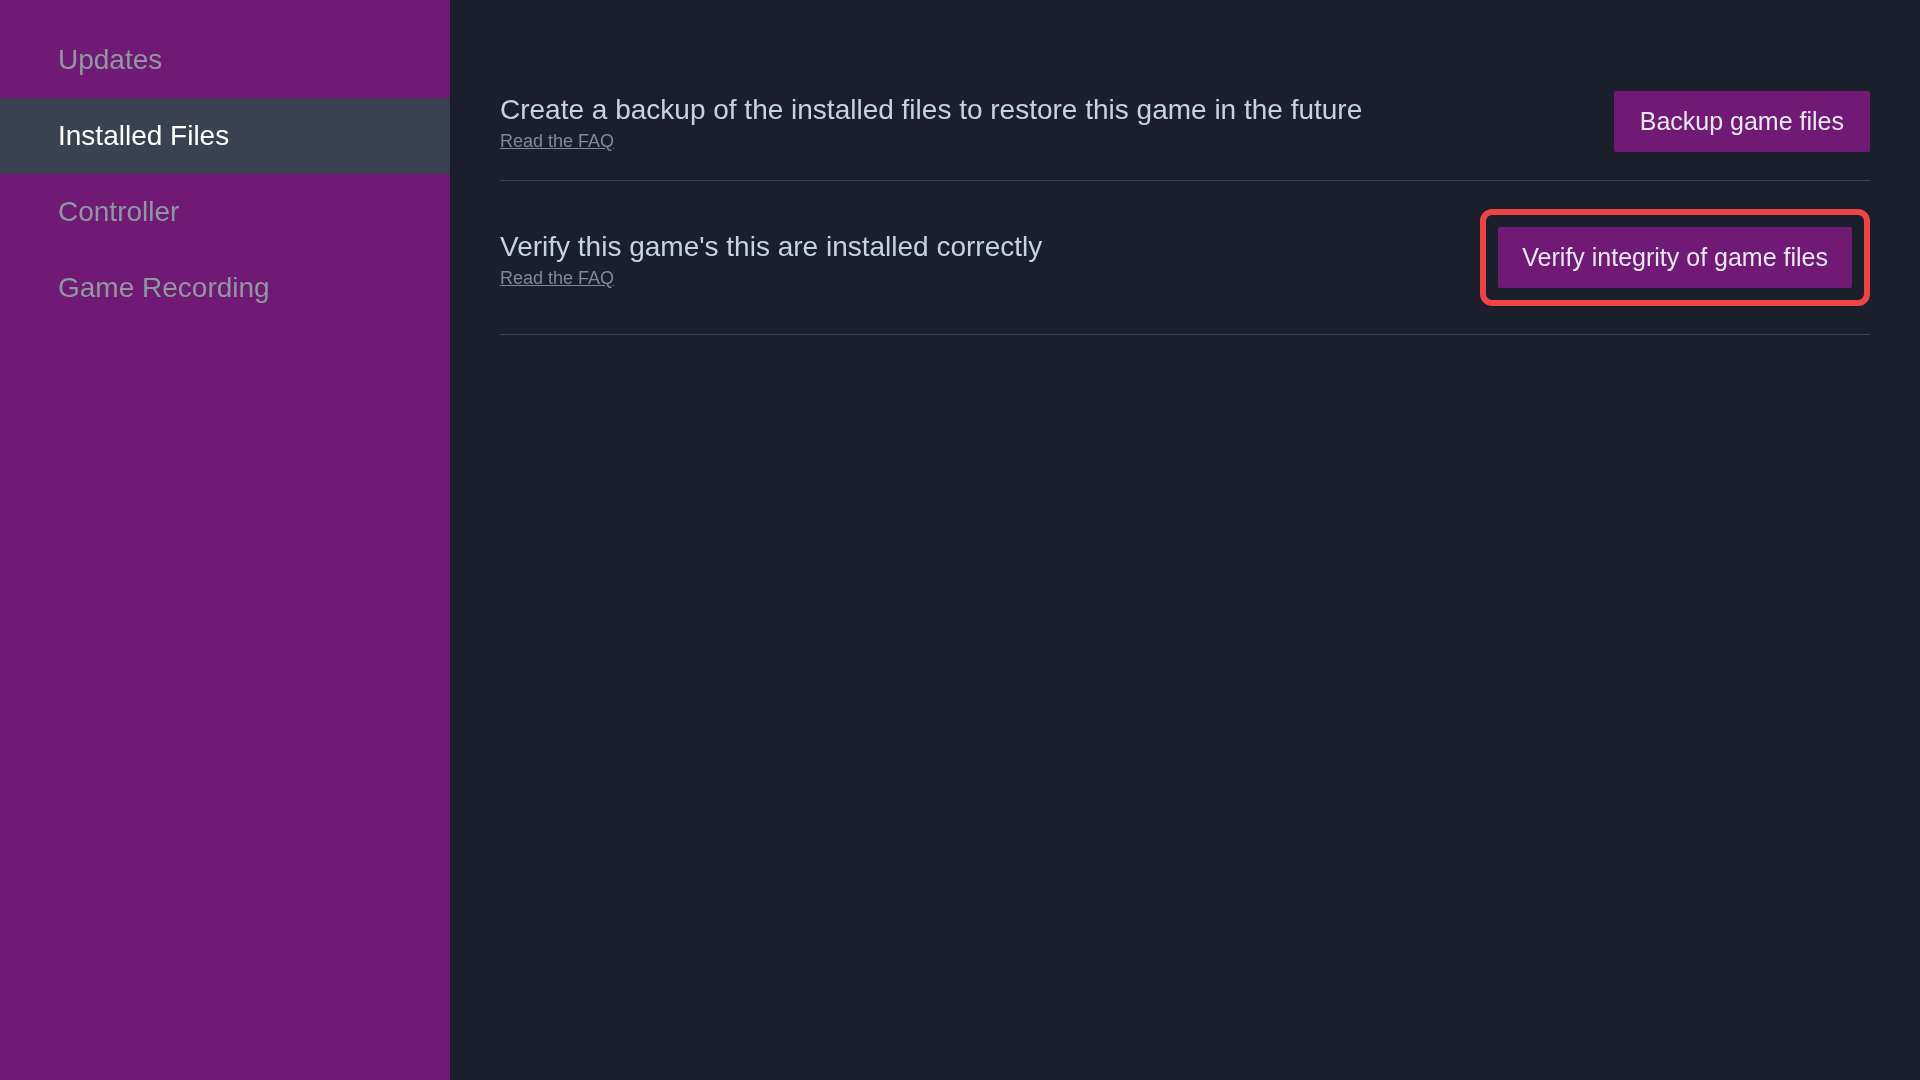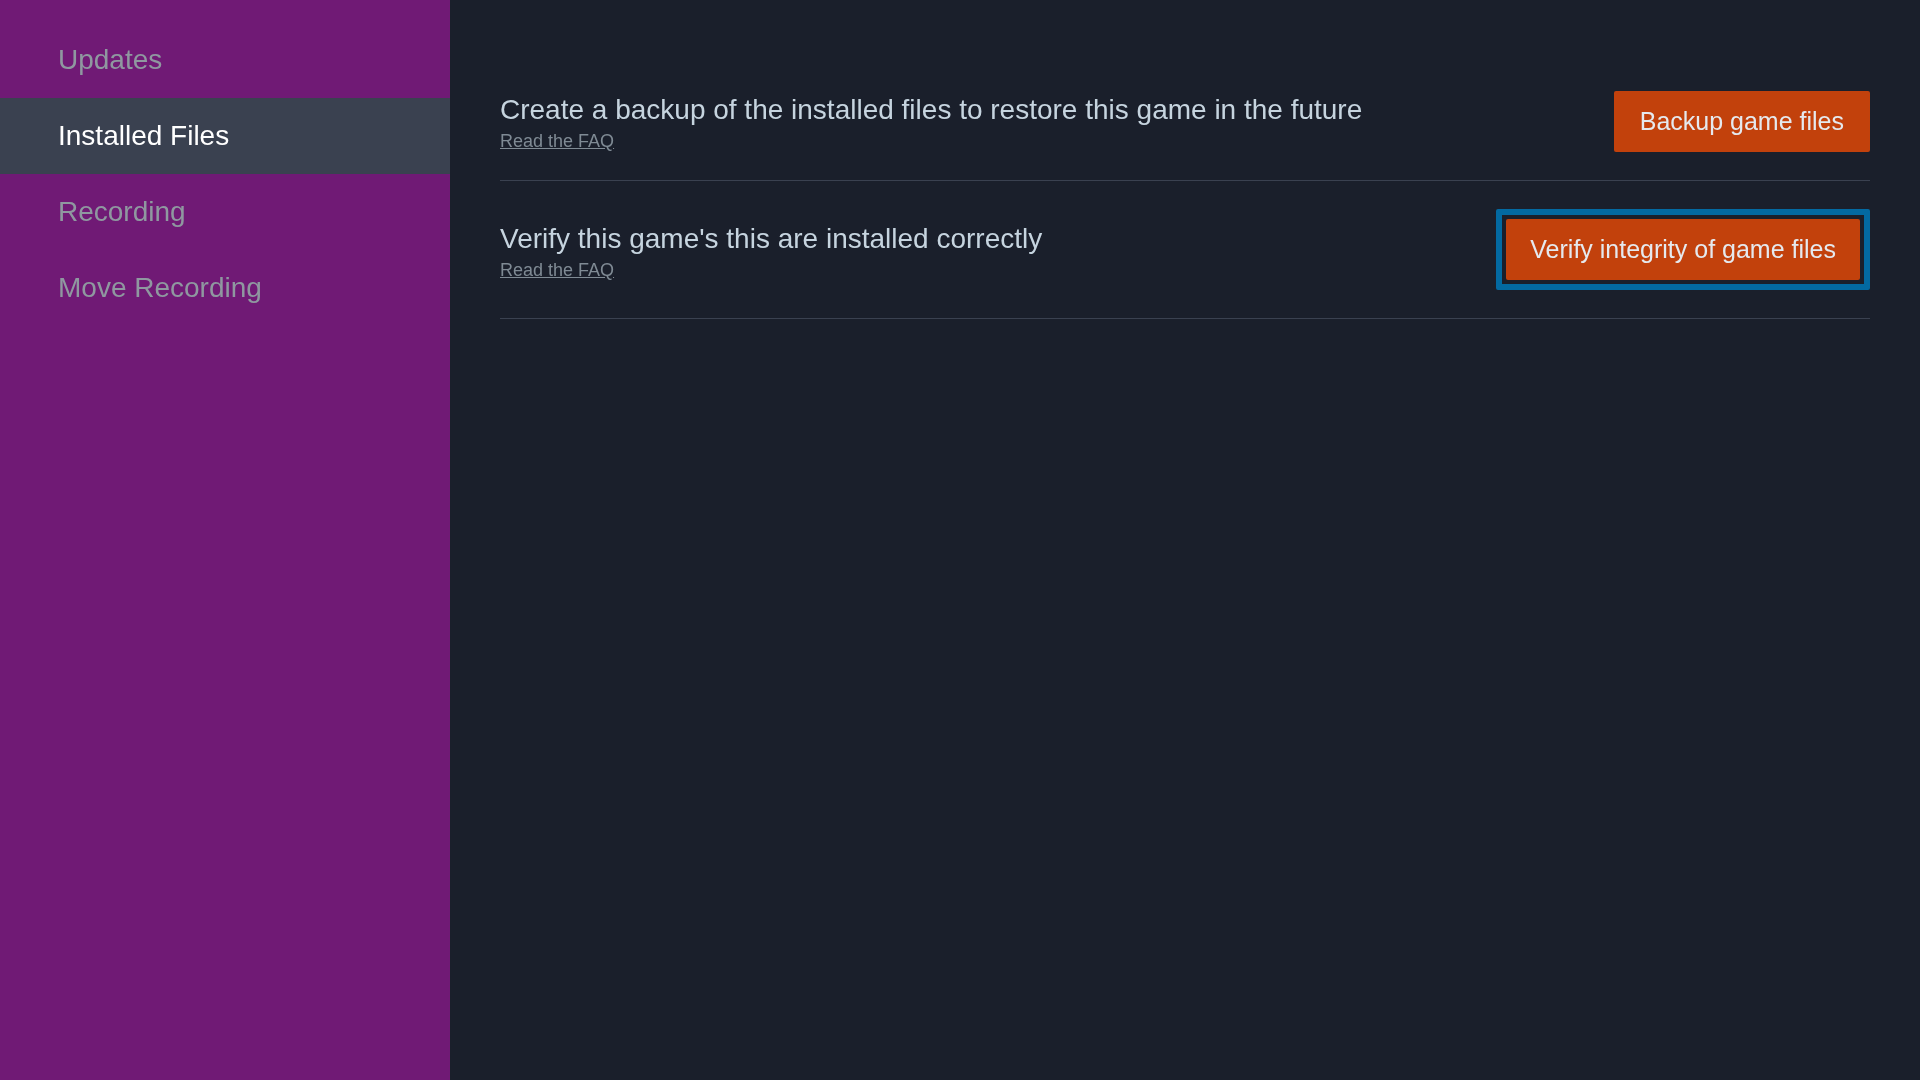--- a/index.html
+++ b/index.html
@@ -69,49 +69,49 @@
     .setting-link {
       font-size: 18px;
       color: #7f8a94;
       text-decoration: underline;
       cursor: pointer;
       display: inline-block;
       margin-top: 2px;
     }
     
     .setting-button {
-      background-color: #c2410c;
+      background-color: #701a75;
       color: #e5e9ee;
       border: none;
       padding: 16px 26px;
       font-size: 25px;
       cursor: pointer;
       white-space: nowrap;
       font-family: inherit;
       border-radius: 2px;
     }
     
     .highlight-box {
-      border: 6px solid #0369a1;
-      border-radius: 2px;
-      padding: 4px;
+      border: 6px solid #ef4444;
+      border-radius: 12px;
+      padding: 12px;
     }
     
     .highlight-box .setting-button {
       padding: 16px 24px;
     }
   </style>
 </head>
 <body>
 
 <div class="sidebar">
   <div class="sidebar-item">Updates</div>
   <div class="sidebar-item active">Installed Files</div>
-  <div class="sidebar-item">Recording</div>
-  <div class="sidebar-item">Move Recording</div>
+  <div class="sidebar-item">Controller</div>
+  <div class="sidebar-item">Game Recording</div>
 </div>
 
 <div class="main-content">
 
   <div class="setting-row">
     <div class="setting-text-block">
       <div class="setting-description">Create a backup of the installed files to restore this game in the future</div>
       <a class="setting-link">Read the FAQ</a>
     </div>
     <button class="setting-button">Backup game files</button>

